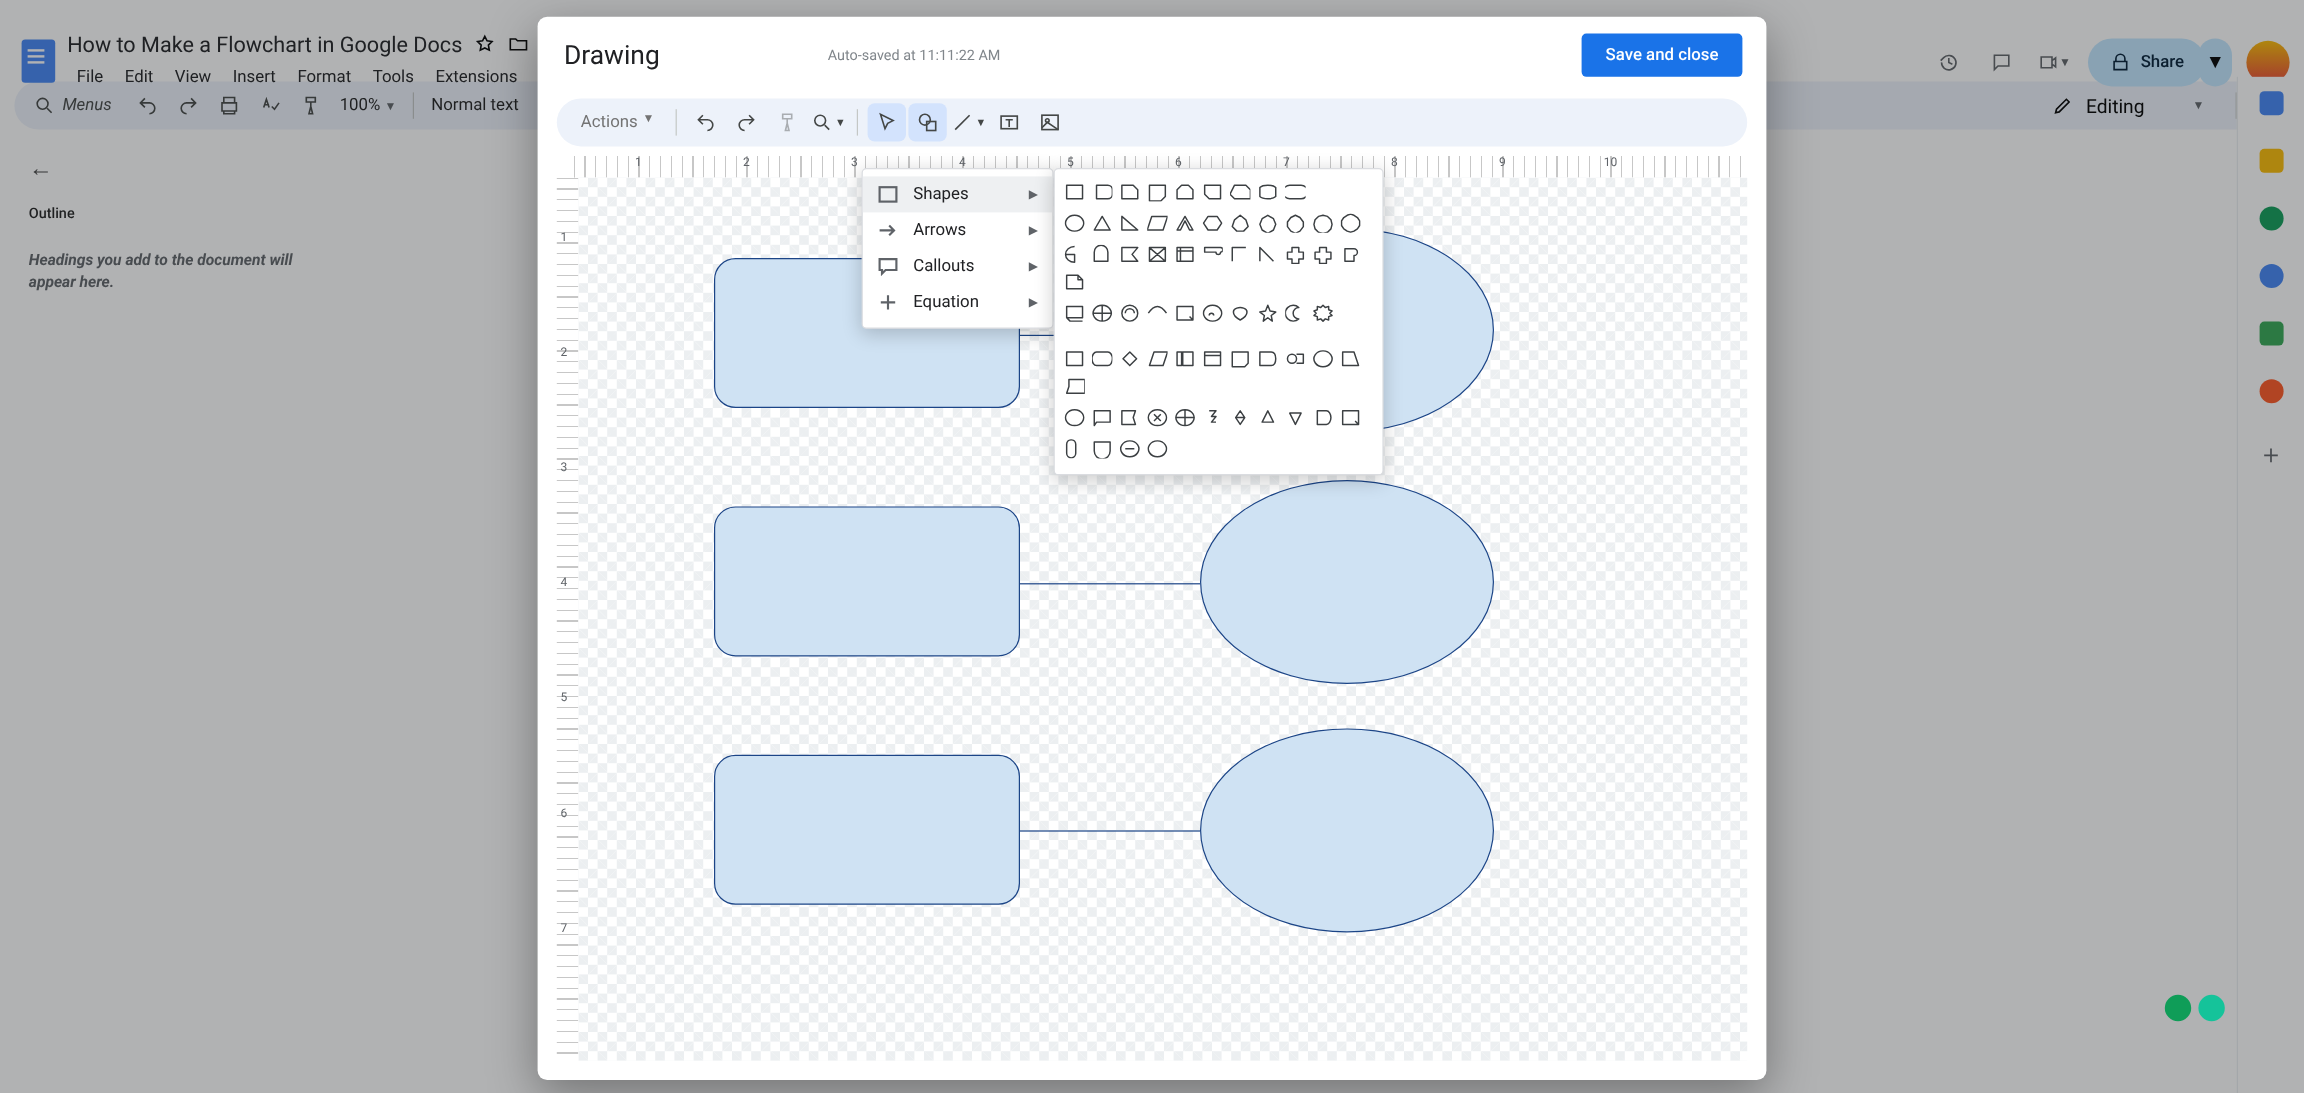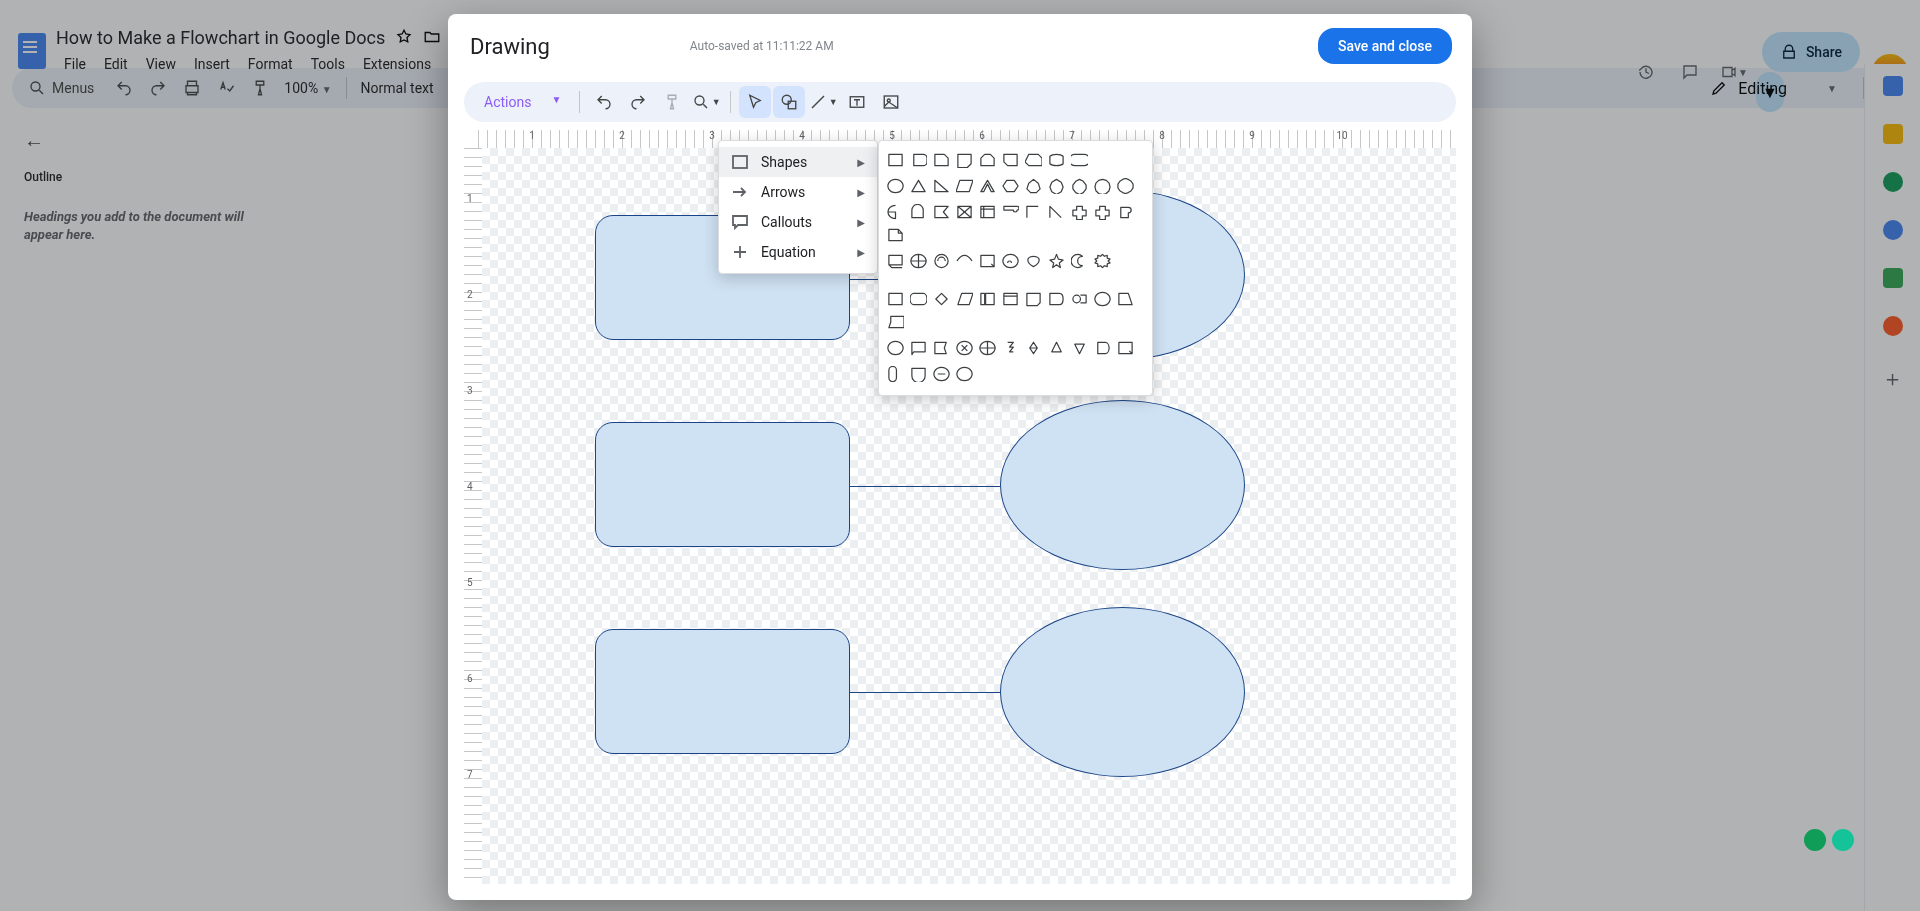--- a/index.html
+++ b/index.html
@@ -46,21 +46,21 @@
 .avatar { width:36px; height:36px; border-radius:18px; background:linear-gradient(#fbbc04,#ea4335); }
 
 
 .docs-toolbar {
   height:40px; margin:4px 12px 0 12px; background:#edf2fa; border-radius:24px;
   display:flex; align-items:center; padding:0 8px; gap:2px;
 }
 .tool-slot { width:32px; height:32px; display:flex; align-items:center; justify-content:center; color:#444746; }
 .menus-pill {
   display:flex; align-items:center; gap:6px; padding:0 12px 0 8px; height:30px;
-  color:#444746; font-size:14px;
+  color:#444746; font-size:14px;font-style:italic;
 }
 .tb-text { font-size:14px; color:#1f1f1f; padding:0 6px; }
 .tb-sep { width:1px; height:22px; background:#c4c7c5; margin:0 6px; }
 
 .editing-pill {
   margin-left:auto; height:36px; border-radius:6px; display:flex; align-items:center; gap:10px; padding:0 18px;
 }
 .circle-collapse { width:28px; height:28px; border-radius:14px; display:flex; align-items:center; justify-content:center; }
 
 
@@ -92,29 +92,29 @@
   background:#fff; border-radius:8px; box-shadow:0 12px 40px rgba(0,0,0,.35);
   display:flex; flex-direction:column; overflow:hidden;
 }
 .dialog-header {
   display:flex; align-items:center; padding:14px 20px 18px 22px; gap:20px;
 }
 .dialog-title { font-size:22px; color:#202124; }
 .status { font-size:12px; color:#80868b; margin-left:120px; }
 .save-btn {
   margin-left:auto; background:#1a73e8; color:#fff; font-weight:500; font-size:14px;
-  padding:10px 20px; border-radius:16px;
+  padding:10px 20px; border-radius:4px;
 }
 
 .draw-toolbar {
   margin:0 16px; background:#edf2fa; border-radius:24px; height:40px;
   display:flex; align-items:center; padding:0 10px; gap:2px;
 }
 .dt-btn { width:32px; height:32px; display:flex; align-items:center; justify-content:center; color:#444746; border-radius:6px; }
-.actions-btn { font-size:14px; color:#8b5cf6; padding:0 10px; display:flex; align-items:flex-start; gap:20px;}
+.actions-btn { font-size:14px; color:#737373; padding:0 10px; display:flex; align-items:flex-start; gap:4px;}
 .dt-active { background:#d3e3fd; }
 
 
 .hruler {
   margin:8px 16px 0 30px; height:18px; position:relative; color:#5f6368; font-size:10px;
   display:flex; align-items:flex-end;
   background:repeating-linear-gradient(to right, #c7c7c7 0 1px, transparent 1px 9px);
 }
 .hruler .num { position:absolute; top:0; transform:translateX(-50%); }
 
@@ -220,21 +220,21 @@
         <svg class="i" viewBox="0 0 24 24">
           <path d="M4 4h16v12H8l-4 4z"></path>
         </svg>
       </div>
     <div class="hdr-icon">
         <svg class="i" viewBox="0 0 24 24">
           <path d="M4 6h12v12H4zM16 10l4-3v10l-4-3"></path>
         </svg> 
         <span style="font-size:10px;">▼</span>
       </div>
-    <div style="display:flex;align-items:flex-start;flex-direction:column;">
+    <div style="display:flex;align-items:center;">
       <div class="share-btn">
         <svg class="i" viewBox="0 0 24 24">
             <path d="M7 11V8a5 5 0 0 1 10 0v3M5 11h14v9H5z"></path>
           </svg>
         <span>Share</span>
       </div>
       <div class="share-caret">▼</div>
     </div>
     <div class="avatar"></div>
   </div>

